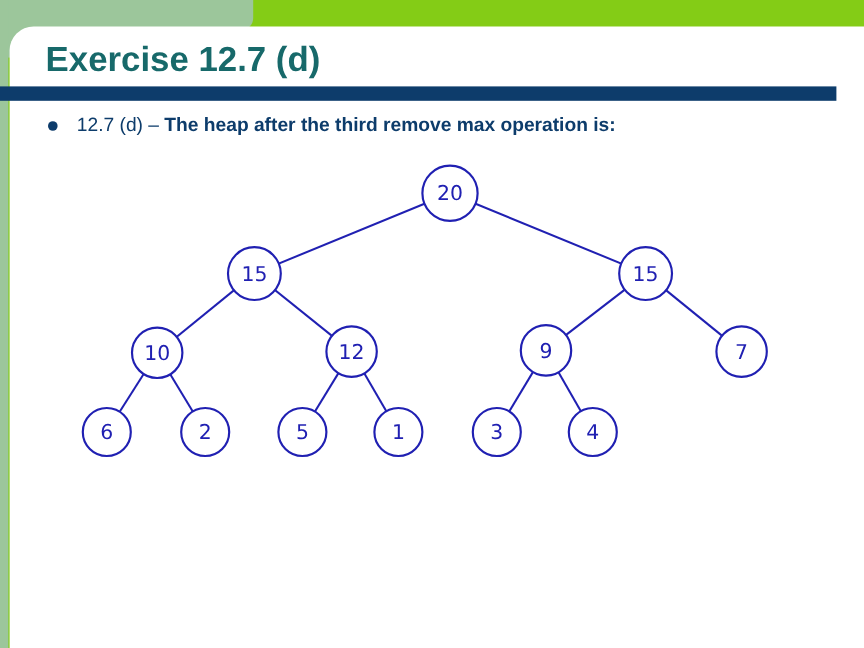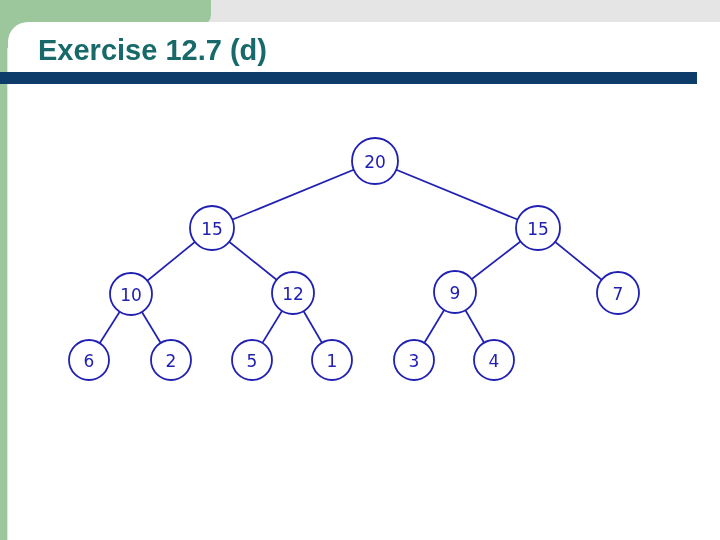--- a/index.html
+++ b/index.html
@@ -5,21 +5,21 @@
   html, body {
     margin: 0;
     padding: 0;
     background: #ffffff;
     font-family: "Liberation Sans", sans-serif;
   }
   .slide {
     position: relative;
     width: 720px;
     height: 540px;
-    background: #e5e5e5;
+    background: #84cc16;
     overflow: hidden;
   }
   
   .green-block {
     position: absolute;
     left: 0; top: 0;
     width: 211px; height: 25px;
     background: var(--green);
     border-bottom-right-radius: 10px;
     z-index: 1;
@@ -94,20 +94,24 @@
 <div class="slide">
   <div class="green-block"></div>
   <div class="green-corner"></div>
   <div class="green-strip"></div>
 
   <div class="card"></div>
 
   <h1 class="title">Exercise 12.7 (d)</h1>
   <div class="rule"></div>
 
+  <div class="bullet-row">
+    <span class="dot"></span>
+    <span class="bullet-text"><span>12.7 (d) – </span><b>The heap after the third remove max operation is:</b></span>
+  </div>
 
   <svg class="tree-svg" id="heap-svg" viewBox="0 0 720 540" xmlns="http://www.w3.org/2000/svg">
       <line x1="375" y1="161" x2="212" y2="228" stroke="#2020b2" stroke-width="1.7"></line>
       <line x1="375" y1="161" x2="538" y2="228" stroke="#2020b2" stroke-width="1.7"></line>
       <line x1="212" y1="228" x2="131" y2="294" stroke="#2020b2" stroke-width="1.7"></line>
       <line x1="212" y1="228" x2="293" y2="293" stroke="#2020b2" stroke-width="1.7"></line>
       <line x1="538" y1="228" x2="455" y2="292" stroke="#2020b2" stroke-width="1.7"></line>
       <line x1="538" y1="228" x2="618" y2="293" stroke="#2020b2" stroke-width="1.7"></line>
       <line x1="131" y1="294" x2="89" y2="360" stroke="#2020b2" stroke-width="1.7"></line>
       <line x1="131" y1="294" x2="171" y2="360" stroke="#2020b2" stroke-width="1.7"></line>

